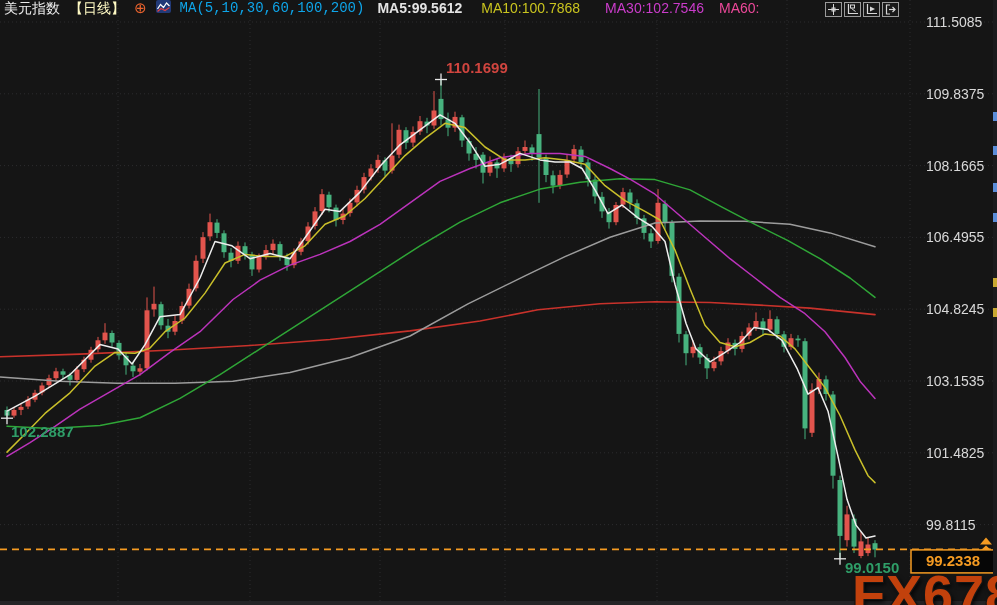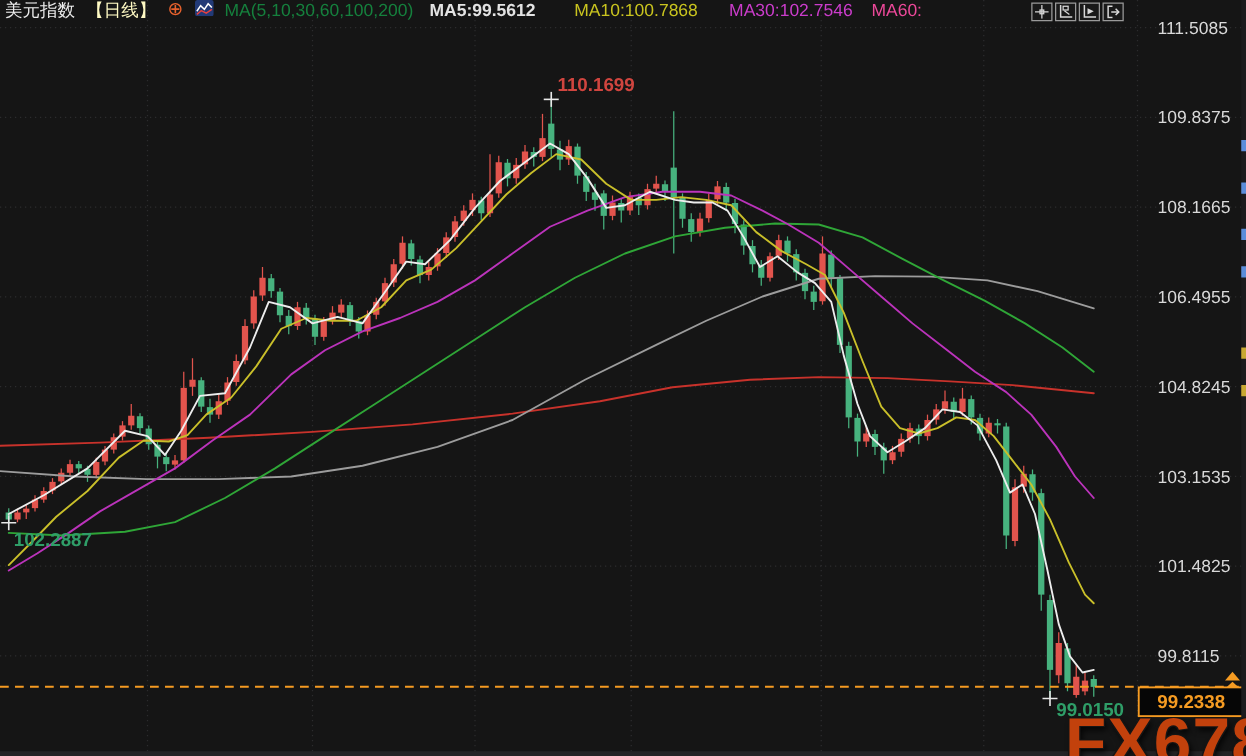--- a/index.html
+++ b/index.html
@@ -10,23 +10,23 @@
   .axis{fill:#d9d9d9;font:14px "Liberation Sans",sans-serif;}
   .ann{font:bold 15px "Liberation Sans",sans-serif;}
   .tag{font:bold 15px "Liberation Sans",sans-serif;}
   
   .topbar{position:absolute;left:0;top:0;right:0;height:21px;display:flex;align-items:flex-start;
           gap:9px;padding-left:4px;font-size:14px;color:#e5e5e5;z-index:3;white-space:nowrap;}
   .sym{color:#ececec;}
   .period{color:#fef9c3;}
   .plus{color:#e8622d;font-size:15px;line-height:1;}
   .logo{display:inline-flex;align-items:center;}
-  .magrp{color:#15803d;}
+  .magrp{color:#0ea5e9;font-family:Liberation Mono, monospace;}
   .ma5c{color:#e3e3e3;margin-left:4px;font-weight:bold;}
-  .ma10c{color:#c9c41f;margin-left:22px;}
+  .ma10c{color:#c9c41f;margin-left:10px;}
   .ma30c{color:#cb3ccb;margin-left:16px;}
   .ma60c{color:#ec4899;margin-left:6px;}
   
   .toolbar{position:absolute;left:825px;top:2px;display:flex;gap:2px;z-index:4;}
   .tbtn{width:17px;height:15px;border:1px solid #9a9a9a;background:#191919;display:flex;
         align-items:center;justify-content:center;padding:0;box-sizing:border-box;cursor:pointer;}
   .tbtn svg{display:block;}
   
   .watermark{position:absolute;left:852px;top:563px;z-index:6;font-size:54px;font-weight:700;
              letter-spacing:1px;color:#c2410c;

